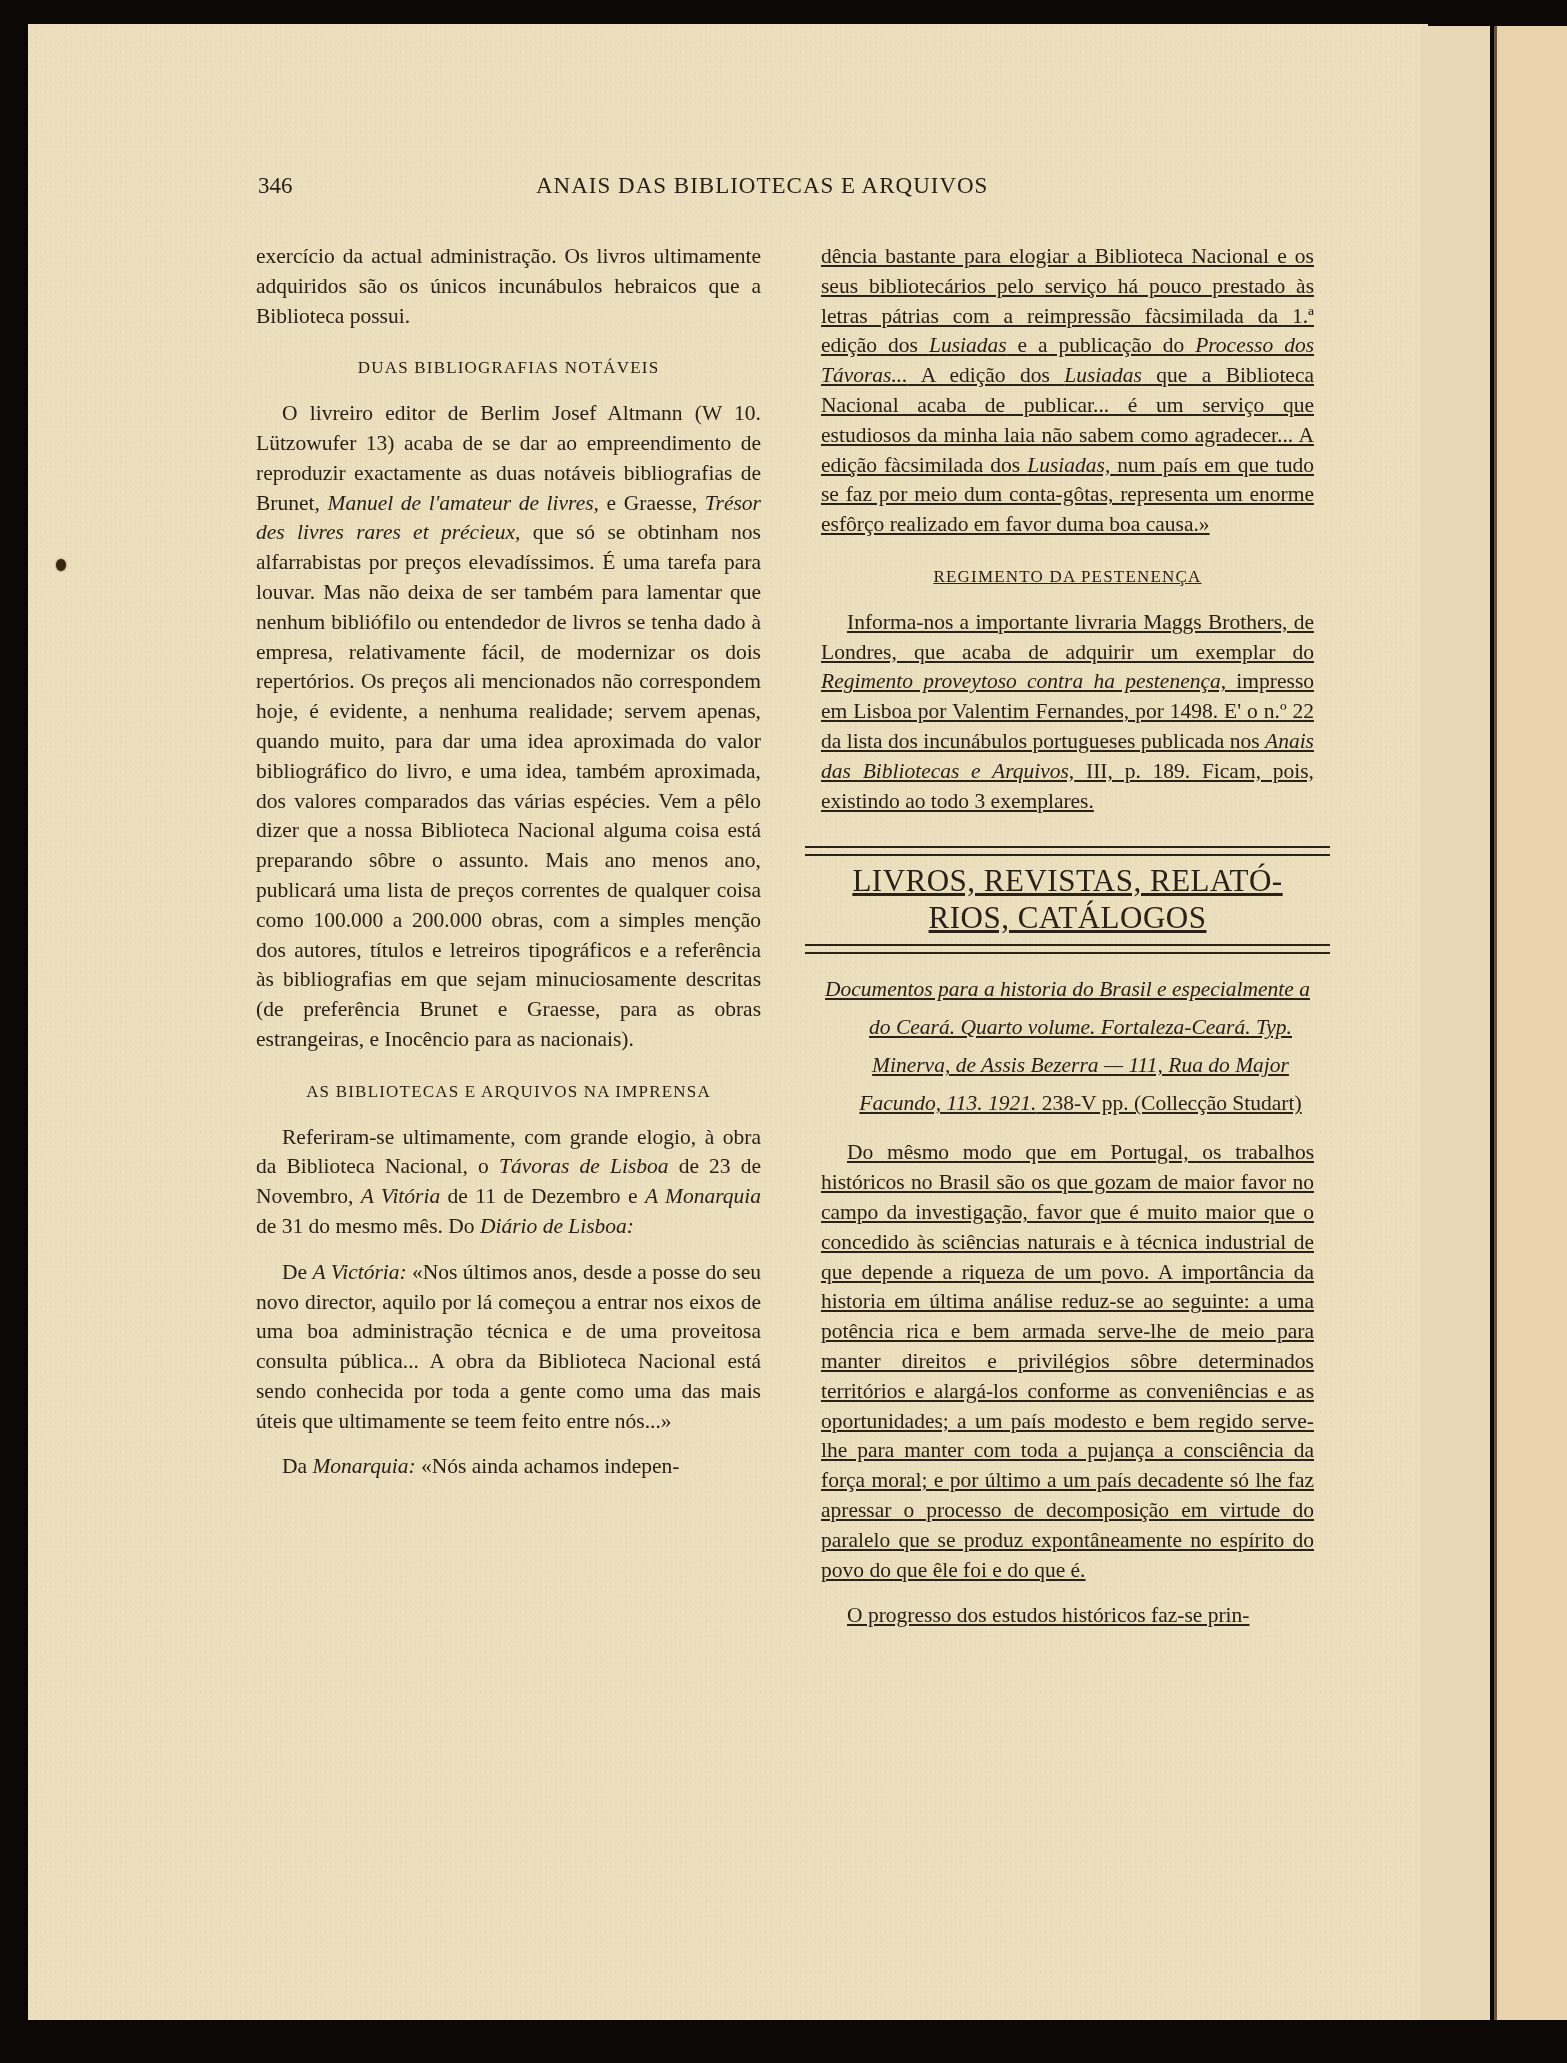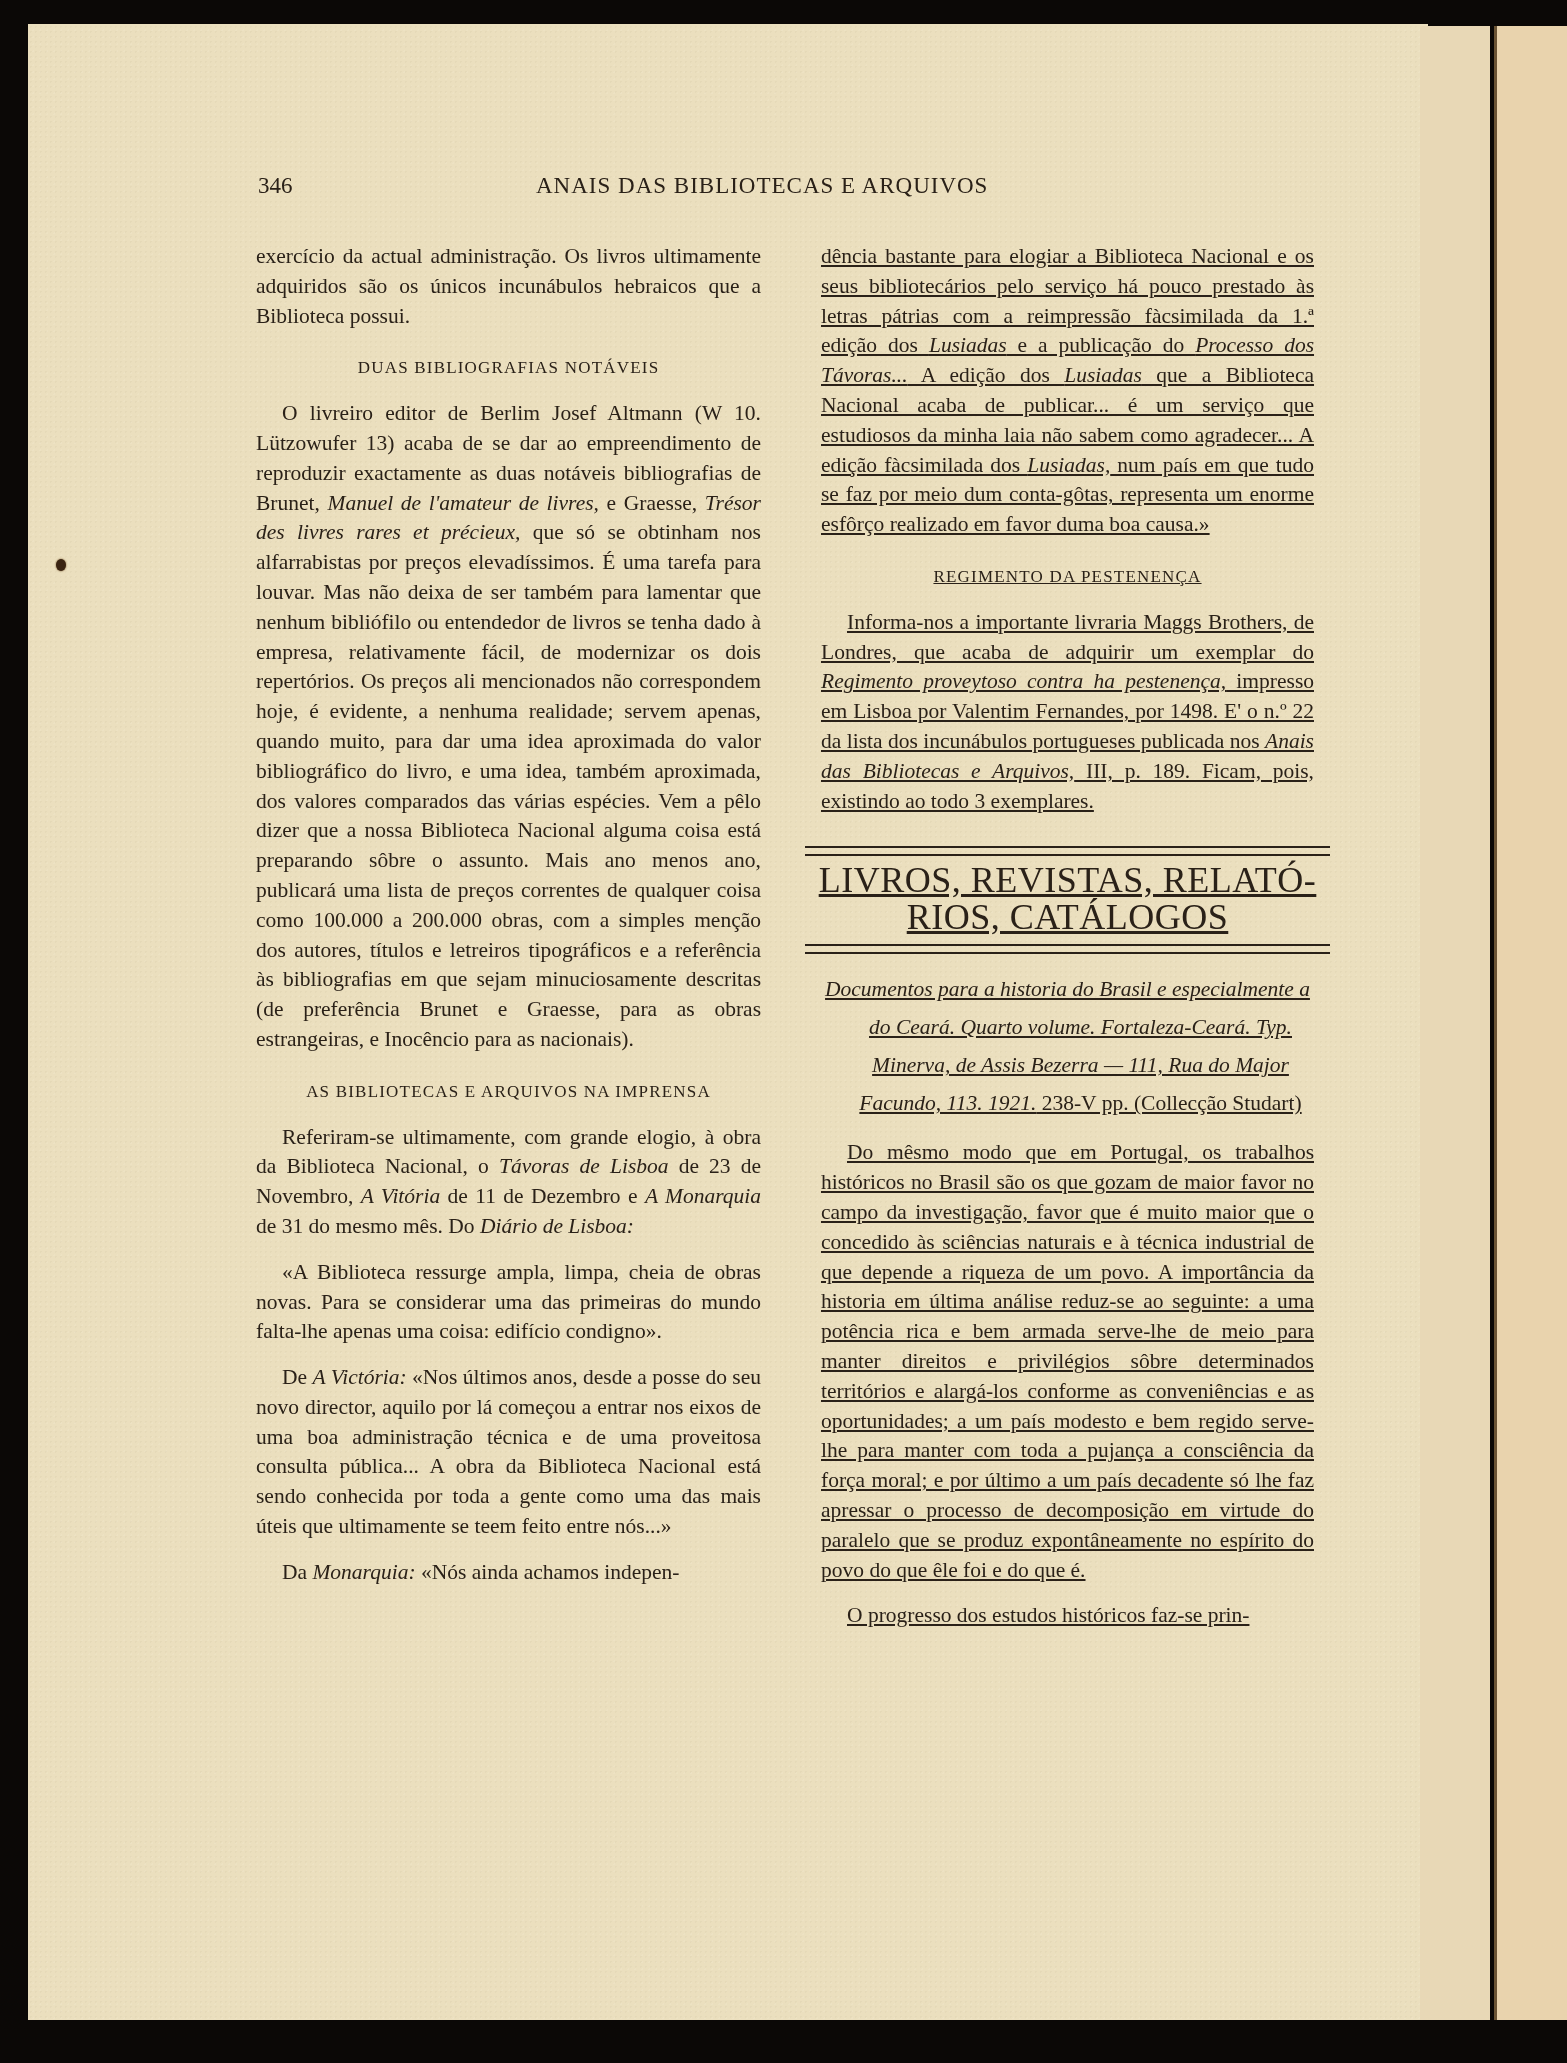--- a/index.html
+++ b/index.html
@@ -43,21 +43,21 @@
       font-size: 17px; letter-spacing: 1.2px; margin: 22px 0 14px 0; text-align: center;
       text-transform: uppercase;
     }
     em { font-style: italic; }
 
     .rule-double {
       height: 6px; border-top: 2px solid #2a2118; border-bottom: 2px solid #2a2118;
       margin: 0;
     }
     .big-head {
-      text-align: center; font-size: 36px; line-height: 37px; letter-spacing: 0.5px;
+      text-align: center; font-size: 31px; line-height: 37px; letter-spacing: 0.5px;
       margin: 6px 0 8px 0;
     }
     .biblio-entry {
       margin: 18px 0 22px 60px; text-indent: 0; padding-left: 26px; text-indent: -26px;
       text-align: center; line-height: 38px;
     }
     .dot-mark {
       position: absolute; left: 56px; top: 559px; width: 10px; height: 12px; border-radius: 50%;
       background: #3a2412; box-shadow: 0 0 2px #6b4a20;
     }
@@ -78,21 +78,20 @@
 </div>
 
 <div class="col left">
   <p>exercício da actual administração. Os livros ultimamente adquiridos são os únicos incunábulos hebraicos que a Biblioteca possui.</p>
 
   <div class="sec-head">Duas bibliografias notáveis</div>
   <p class="indent"><span>O livreiro editor de Berlim Josef Altmann (W 10. Lützowufer 13) acaba de se dar ao empreendimento de reproduzir exactamente as duas notáveis bibliografias de Brunet, </span><em>Manuel de l'amateur de livres,</em><span> e Graesse, </span><em>Trésor des livres rares et précieux,</em><span> que só se obtinham nos alfarrabistas por preços elevadíssimos. É uma tarefa para louvar. Mas não deixa de ser também para lamentar que nenhum bibliófilo ou entendedor de livros se tenha dado à empresa, relativamente fácil, de modernizar os dois repertórios. Os preços ali mencionados não correspondem hoje, é evidente, a nenhuma realidade; servem apenas, quando muito, para dar uma idea aproximada do valor bibliográfico do livro, e uma idea, também aproximada, dos valores comparados das várias espécies. Vem a pêlo dizer que a nossa Biblioteca Nacional alguma coisa está preparando sôbre o assunto. Mais ano menos ano, publicará uma lista de preços correntes de qualquer coisa como 100.000 a 200.000 obras, com a simples menção dos autores, títulos e letreiros tipográficos e a referência às bibliografias em que sejam minuciosamente descritas (de preferência Brunet e Graesse, para as obras estrangeiras, e Inocêncio para as nacionais).</span></p>
 
   <div class="sec-head">As bibliotecas e arquivos na imprensa</div>
   <p class="indent"><span>Referiram-se ultimamente, com grande elogio, à obra da Biblioteca Nacional, o </span><em>Távoras de Lisboa</em><span> de 23 de Novembro, </span><em>A Vitória</em><span> de 11 de Dezembro e </span><em>A Monarquia</em><span> de 31 do mesmo mês. Do </span><em>Diário de Lisboa:</em></p>
-  <p class="indent">«A Biblioteca ressurge ampla, limpa, cheia de obras novas. Para se considerar uma das primeiras do mundo falta-lhe apenas uma coisa: edifício condigno».</p>
   <p class="indent"><span>De </span><em>A Victória:</em><span> «Nos últimos anos, desde a posse do seu novo director, aquilo por lá começou a entrar nos eixos de uma boa administração técnica e de uma proveitosa consulta pública... A obra da Biblioteca Nacional está sendo conhecida por toda a gente como uma das mais úteis que ultimamente se teem feito entre nós...»</span></p>
   <p class="indent"><span>Da </span><em>Monarquia:</em><span> «Nós ainda achamos indepen-</span></p>
 </div>
 
 <div class="col right">
   <p><span>dência bastante para elogiar a Biblioteca Nacional e os seus bibliotecários pelo serviço há pouco prestado às letras pátrias com a reimpressão fàcsimilada da 1.ª edição dos </span><em>Lusiadas</em><span> e a publicação do </span><em>Processo dos Távoras...</em><span> A edição dos </span><em>Lusiadas</em><span> que a Biblioteca Nacional acaba de publicar... é um serviço que estudiosos da minha laia não sabem como agradecer... A edição fàcsimilada dos </span><em>Lusiadas,</em><span> num país em que tudo se faz por meio dum conta-gôtas, representa um enorme esfôrço realizado em favor duma boa causa.»</span></p>
 
   <div class="sec-head">Regimento da pestenença</div>
   <p class="indent"><span>Informa-nos a importante livraria Maggs Brothers, de Londres, que acaba de adquirir um exemplar do </span><em>Regimento proveytoso contra ha pestenença,</em><span> impresso em Lisboa por Valentim Fernandes, por 1498. E' o n.º 22 da lista dos incunábulos portugueses publicada nos </span><em>Anais das Bibliotecas e Arquivos,</em><span> III, p. 189. Ficam, pois, existindo ao todo 3 exemplares.</span></p>
 

